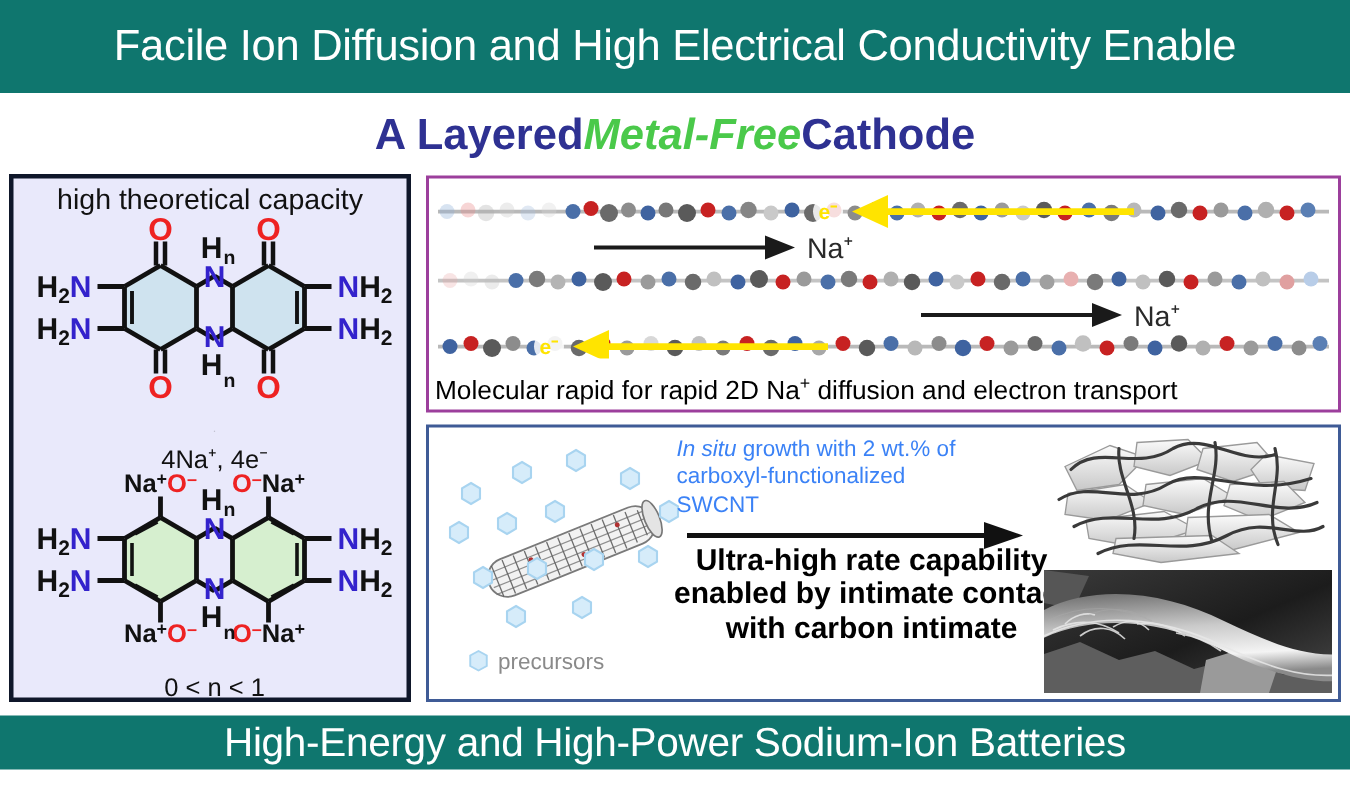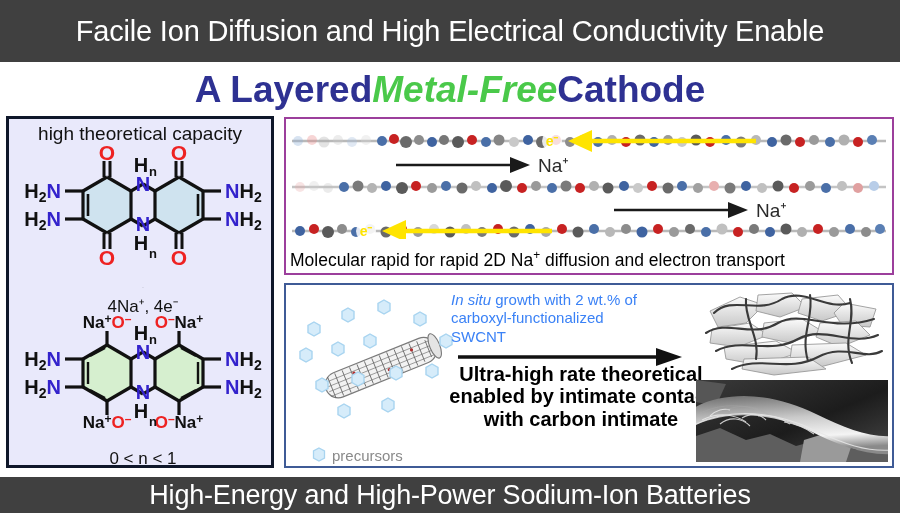--- a/index.html
+++ b/index.html
@@ -7,42 +7,42 @@
     width: 900px; height: 525px;
     background: #ffffff;
     font-family: "Liberation Sans", sans-serif;
     overflow: hidden;
   }
   .page { position: relative; width: 900px; height: 525px; background:#fff; }
 
   
   .titlebar {
     position: absolute; left: 0; width: 900px;
-    background: #404040;
+    background: #0f766e;
     display: flex; align-items: center; justify-content: center;
   }
   .titlebar span {
     color: #ffffff;
     font-size: 29px;
     letter-spacing: -0.2px;
     white-space: nowrap;
     font-family: "Liberation Sans", sans-serif;
   }
   #top-titlebar { top: 0; height: 62px; }
   #bottom-titlebar { top: 477px; height: 36px; }
   #bottom-titlebar span { font-size: 27px; }
 
   
   .subtitle {
     position: absolute; top: 66px; left: 0; width: 900px; height: 48px;
     display: flex; align-items: center; justify-content: center;
     white-space: nowrap;
   }
   .subtitle span {
-    font-size: 37px; font-weight: bold; letter-spacing: 0px;
+    font-size: 29px; font-weight: bold; letter-spacing: 0px;
   }
   .sub-navy { color: #2e3192; }
   .sub-green { color: #4ac94a; font-style: italic; }
 
   
   #left-panel {
     position: absolute; left: 6px; top: 116px;
     width: 268px; height: 352px;
     background: #e9e9fb;
     border: 3px solid #0f172a;
@@ -82,21 +82,21 @@
   }
 
   
   #synthesis-panel {
     position: absolute; left: 284px; top: 283px;
     width: 610px; height: 185px;
     background: #ffffff;
     border: 2px solid #3f5b96;
   }
   #precursors-label {
-    position: absolute; left: 26px; bottom: 2px;
+    position: absolute; left: 26px; bottom: 16px;
     font-size: 15px; color: #8a8a8a;
     display: flex; gap: 6px;
   }
   #synth-arrow-text {
     position: absolute; left: 165px; top: 6px; width: 255px;
     text-align: left; font-size: 15px; color: #3b82f6; line-height: 1.22;
   }
   #synth-result-text {
     position: absolute; left: 150px; top: 78px; width: 290px;
     text-align: center; font-size: 20px; font-weight: bold;
@@ -537,21 +537,21 @@
       <div><span class="ital">In situ</span><span> growth with 2 wt.% of</span></div>
       <div>carboxyl-functionalized</div>
       <div>SWCNT</div>
     </div>
     <svg width="230" height="20" viewBox="0 0 230 20" style="position:absolute;left:170px;top:62px;">
       <line x1="2" y1="10" x2="206" y2="10" stroke="#111" stroke-width="3.4"></line>
       <polygon points="226,10 200,1 200,19" fill="#111"></polygon>
     </svg>
 
     <div id="synth-result-text">
-      <div>Ultra-high rate theoretical</div>
+      <div>Ultra-high rate capability</div>
       <div>enabled by intimate contact</div>
       <div>with carbon intimate</div>
     </div>
 
     <svg width="190" height="90" viewBox="0 0 190 90" style="position:absolute;right:4px;top:4px;">
       <defs>
         <linearGradient id="sheetg" x1="0" y1="0" x2="0" y2="1">
           <stop offset="0%" stop-color="#fbfbfb"></stop>
             <stop offset="100%" stop-color="#c8c8c8"></stop>
         </linearGradient>

